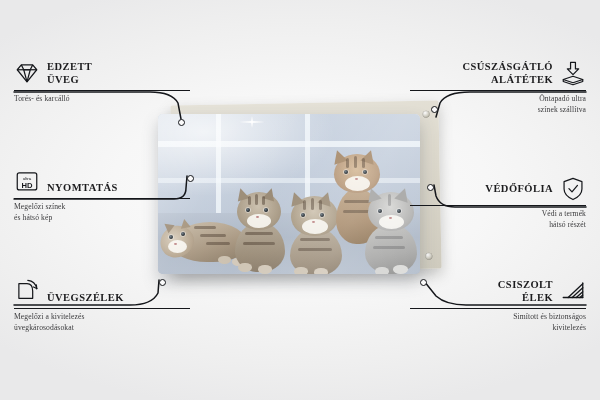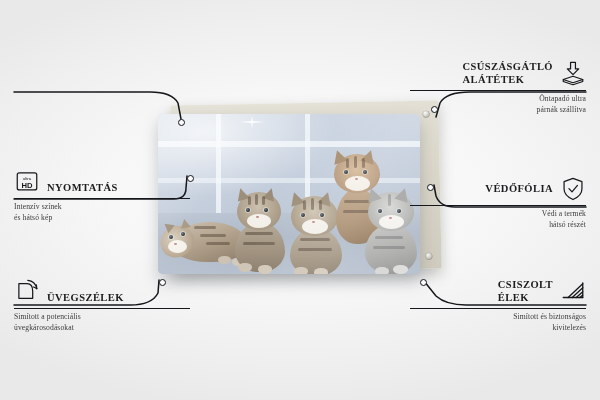--- a/index.html
+++ b/index.html
@@ -90,21 +90,21 @@
   
   .feat{ position:absolute; width:176px; }
   .feat .row{ display:flex; align-items:center; gap:7px; }
   .feat.left .row{ justify-content:flex-start; }
   .feat.right .row{ justify-content:flex-end; }
   .ttl{
     font-family:"Liberation Serif", serif;
     font-size:10.5px; font-weight:700; letter-spacing:.45px;
     color:#1c1c1e; line-height:1.28; text-transform:uppercase;
   }
-  .feat.right .ttl{ text-align:left; }
+  .feat.right .ttl{ text-align:right; }
   .rule{ height:1.4px; background:#15171b; margin-top:3px; }
   .sub{
     font-family:"Liberation Serif", serif;
     font-size:7.6px; color:#3a3a3c; line-height:1.42; margin-top:3px; letter-spacing:.1px;
   }
   .feat.right .sub{ text-align:right; }
   .ico{ flex:0 0 auto; width:26px; height:26px; display:block; }
   .ico svg{ width:26px; height:26px; display:block; }
 
   #f1{ left:14px;  top:60px;  }
@@ -250,38 +250,59 @@
     <g fill="none" stroke="#15171b" stroke-width="1.5" stroke-linecap="round">
       <path d="M14,92 L150,92 Q172,92 178,103 L181,119"></path>
       <path d="M14,199 L174,199 Q186,199 186,188 L187,176"></path>
       <path d="M14,305 L130,305 Q152,305 158,293 L159,280"></path>
       <path d="M586,92 L470,92 Q446,92 440,103 L436,117"></path>
       <path d="M586,207 L455,207 Q440,207 436,196 L434,185"></path>
       <path d="M586,305 L466,305 Q446,305 436,296 L424,281"></path>
     </g>
   </svg>
 
+  <div class="feat left" id="f1">
+    <div class="row">
+      <span class="ico">
+        <svg viewBox="0 0 32 32">
+            <g fill="none" stroke="#15171b" stroke-width="1.5" stroke-linejoin="round">
+          <path d="M4 12 L9 6 H23 L28 12 L16 27 Z"></path>
+          <path d="M4 12 H28"></path>
+              <path d="M9 6 L12 12 L16 27"></path>
+              <path d="M23 6 L20 12 L16 27"></path>
+          <path d="M12 12 H20"></path>
+            </g>
+          </svg>
+      </span>
+      <span class="ttl">
+        <span>EDZETT</span><br>
+        <span>ÜVEG</span>
+      </span>
+    </div>
+    <div class="rule"></div>
+    <div class="sub">Torés- és karcálló</div>
+  </div>
 
   <div class="feat left" id="f2">
     <div class="row">
       <span class="ico">
         <svg viewBox="0 0 32 32">
           <rect x="4" y="6" width="24" height="21" rx="2.5" fill="none" stroke="#15171b" stroke-width="1.5"></rect>
           <text x="16" y="15" font-family="Liberation Sans, sans-serif" font-size="5.4" text-anchor="middle" fill="#15171b">ultra</text>
           <text x="16" y="24" font-family="Liberation Sans, sans-serif" font-size="9.4" font-weight="bold" text-anchor="middle" fill="#15171b">HD</text>
         </svg>
       </span>
       <span class="ttl">
         <br>
         <span>NYOMTATÁS</span>
       </span>
     </div>
     <div class="rule"></div>
     <div class="sub">
-      <span>Intenzív színek</span><br>
+      <span>Megelőzi színek</span><br>
       <span>és hátsó kép</span>
     </div>
   </div>
 
   <div class="feat left" id="f3">
     <div class="row">
       <span class="ico">
         <svg viewBox="0 0 32 32">
             <g fill="none" stroke="#15171b" stroke-width="1.5" stroke-linejoin="round" stroke-linecap="round">
           <path d="M6 7 H16 Q23 7 23 16 V25 H6 Z"></path>
@@ -291,21 +312,21 @@
             </g>
           </svg>
       </span>
       <span class="ttl">
         <br>
         <span>ÜVEGSZÉLEK</span>
       </span>
     </div>
     <div class="rule"></div>
     <div class="sub">
-      <span>Simított a potenciális</span><br>
+      <span>Megelőzi a kivitelezés</span><br>
       <span>üvegkárosodásokat</span>
     </div>
   </div>
 
   <div class="feat right" id="f4">
     <div class="row">
       <span class="ttl">
         <span>CSÚSZÁSGÁTLÓ</span><br>
         <span>ALÁTÉTEK</span>
       </span>
@@ -315,21 +336,21 @@
           <path d="M13 3 H19 V11 H23 L16 18 L9 11 H13 Z"></path>
           <path d="M16 20 L28 24 L16 28 L4 24 Z"></path>
           <path d="M4 24 V26.5 L16 30.5 L28 26.5 V24"></path>
             </g>
           </svg>
       </span>
     </div>
     <div class="rule"></div>
     <div class="sub">
       <span>Öntapadó ultra</span><br>
-      <span>párnák szállítva</span>
+      <span>színek szállítva</span>
     </div>
   </div>
 
   <div class="feat right" id="f6">
     <div class="row">
       <span class="ttl">
         <span>CSISZOLT</span><br>
         <span>ÉLEK</span>
       </span>
       <span class="ico">

